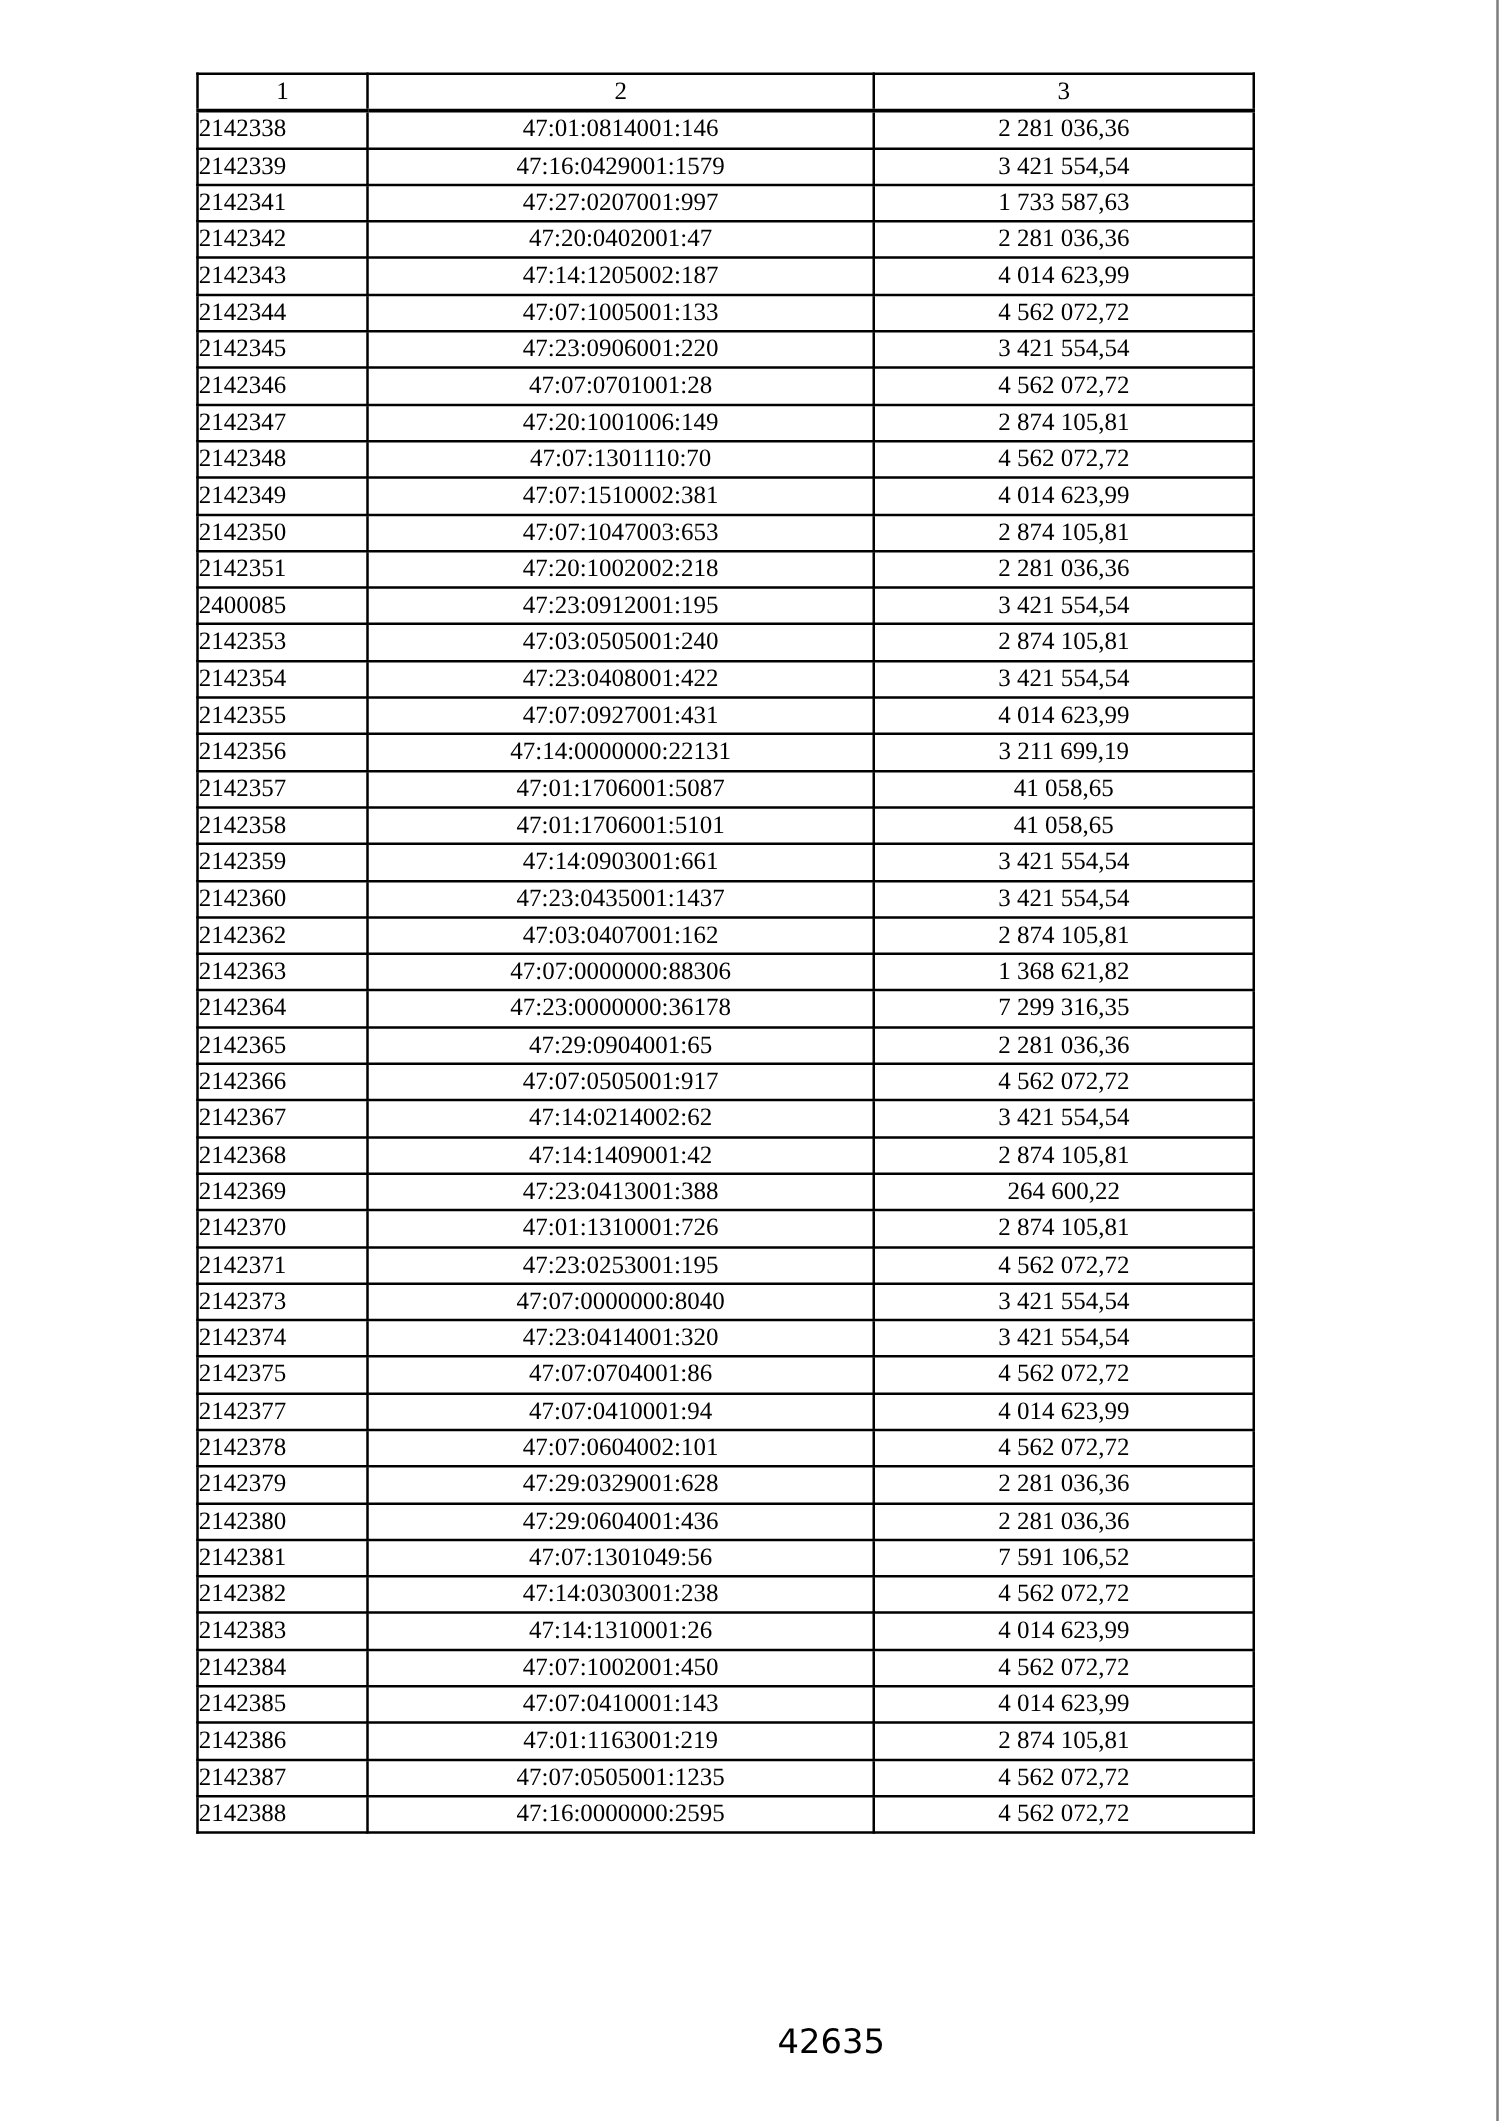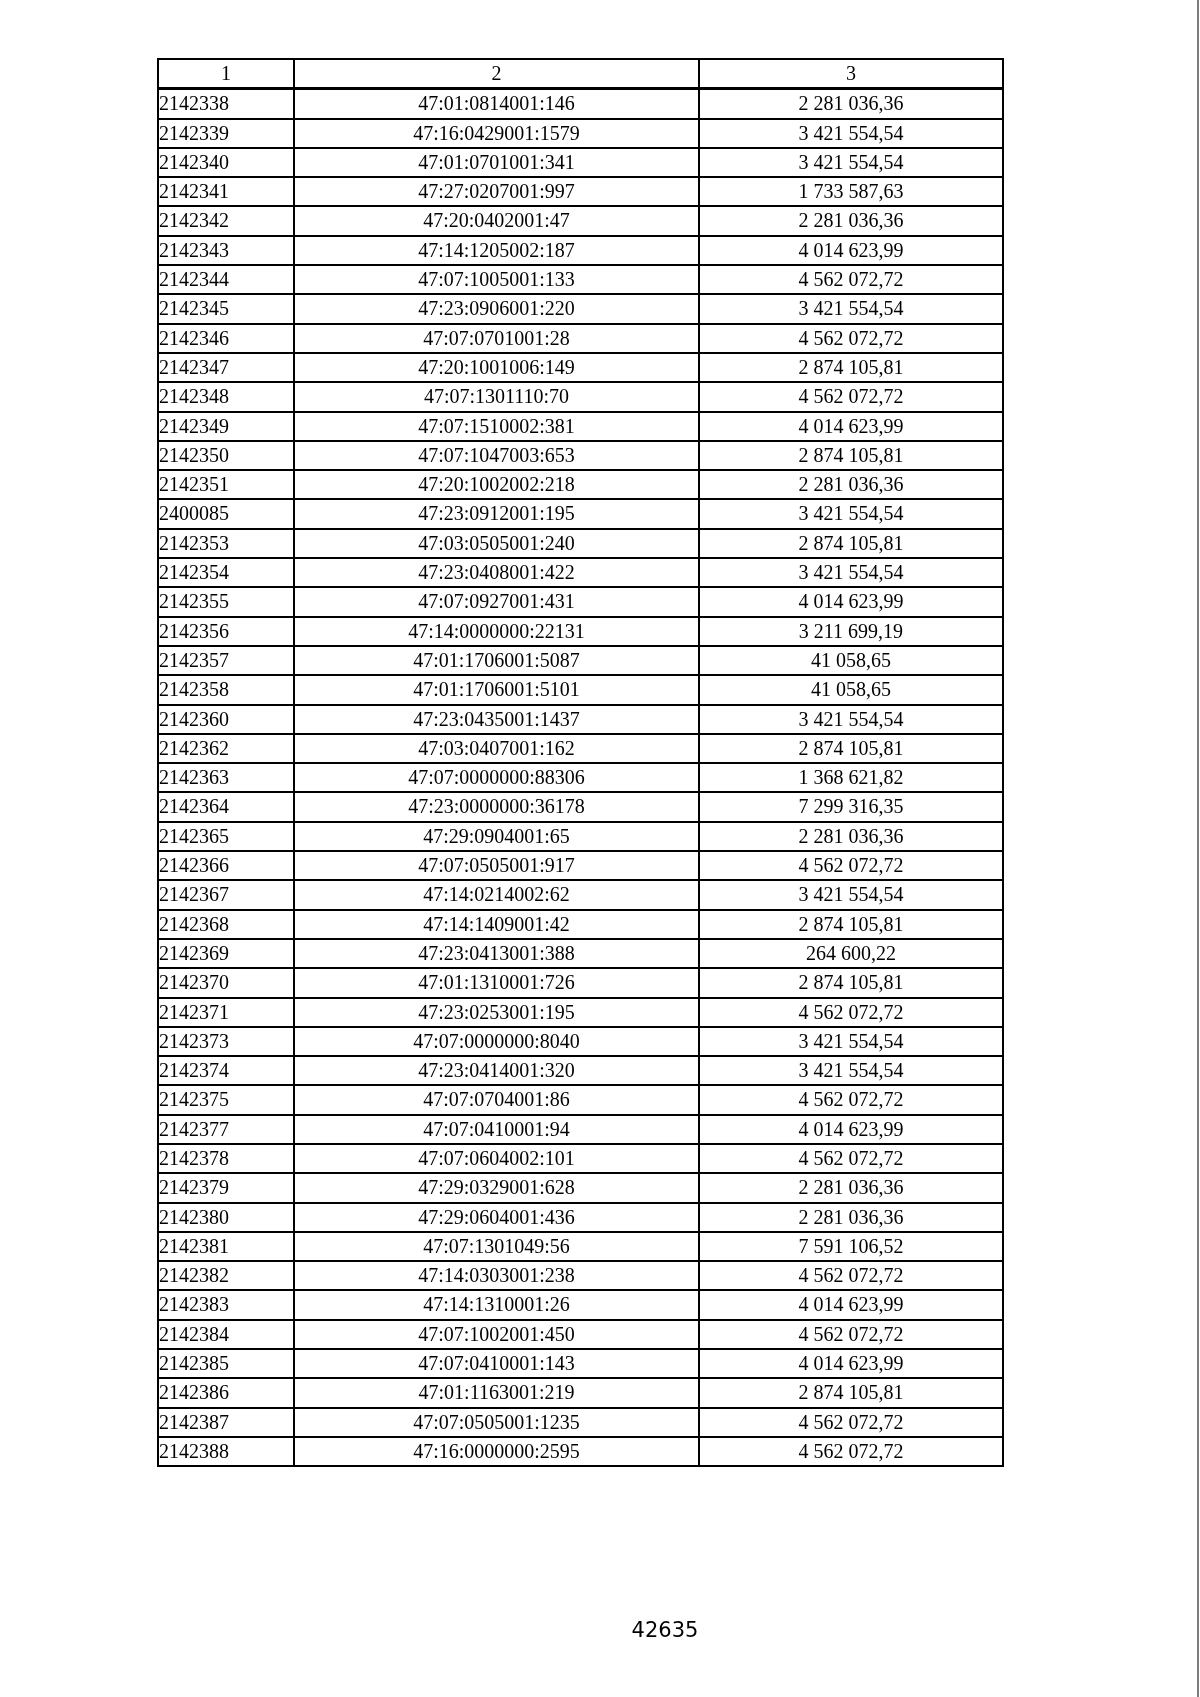--- a/index.html
+++ b/index.html
@@ -48,21 +48,21 @@
   }
   td.c1 { text-align: left; }
   td.c2 { text-align: center; padding-left: 4px; }
   td.c3 { text-align: center; padding-right: 7px; }
   .footer-page-number {
     position: absolute;
     top: 1618px;
     left: 665px;
     transform: translateX(-50%);
     font-family: "DejaVu Sans", sans-serif;
-    font-size: 21px;
+    font-size: 27px;
     color: #000000;
   }
 </style>
 </head>
 <body>
 
 <div class="page">
 
   <table class="data-table">
     <colgroup>
@@ -82,25 +82,20 @@
           <td class="c1">2142338</td>
           <td class="c2">47:01:0814001:146</td>
           <td class="c3">2 281 036,36</td>
         </tr>
         <tr>
           <td class="c1">2142339</td>
           <td class="c2">47:16:0429001:1579</td>
           <td class="c3">3 421 554,54</td>
         </tr>
         <tr>
-          <td class="c1">2142340</td>
-          <td class="c2">47:01:0701001:341</td>
-          <td class="c3">3 421 554,54</td>
-        </tr>
-        <tr>
           <td class="c1">2142341</td>
           <td class="c2">47:27:0207001:997</td>
           <td class="c3">1 733 587,63</td>
         </tr>
         <tr>
           <td class="c1">2142342</td>
           <td class="c2">47:20:0402001:47</td>
           <td class="c3">2 281 036,36</td>
         </tr>
         <tr>
@@ -177,20 +172,25 @@
           <td class="c1">2142357</td>
           <td class="c2">47:01:1706001:5087</td>
           <td class="c3">41 058,65</td>
         </tr>
         <tr>
           <td class="c1">2142358</td>
           <td class="c2">47:01:1706001:5101</td>
           <td class="c3">41 058,65</td>
         </tr>
         <tr>
+          <td class="c1">2142359</td>
+          <td class="c2">47:14:0903001:661</td>
+          <td class="c3">3 421 554,54</td>
+        </tr>
+        <tr>
           <td class="c1">2142360</td>
           <td class="c2">47:23:0435001:1437</td>
           <td class="c3">3 421 554,54</td>
         </tr>
         <tr>
           <td class="c1">2142362</td>
           <td class="c2">47:03:0407001:162</td>
           <td class="c3">2 874 105,81</td>
         </tr>
         <tr>

